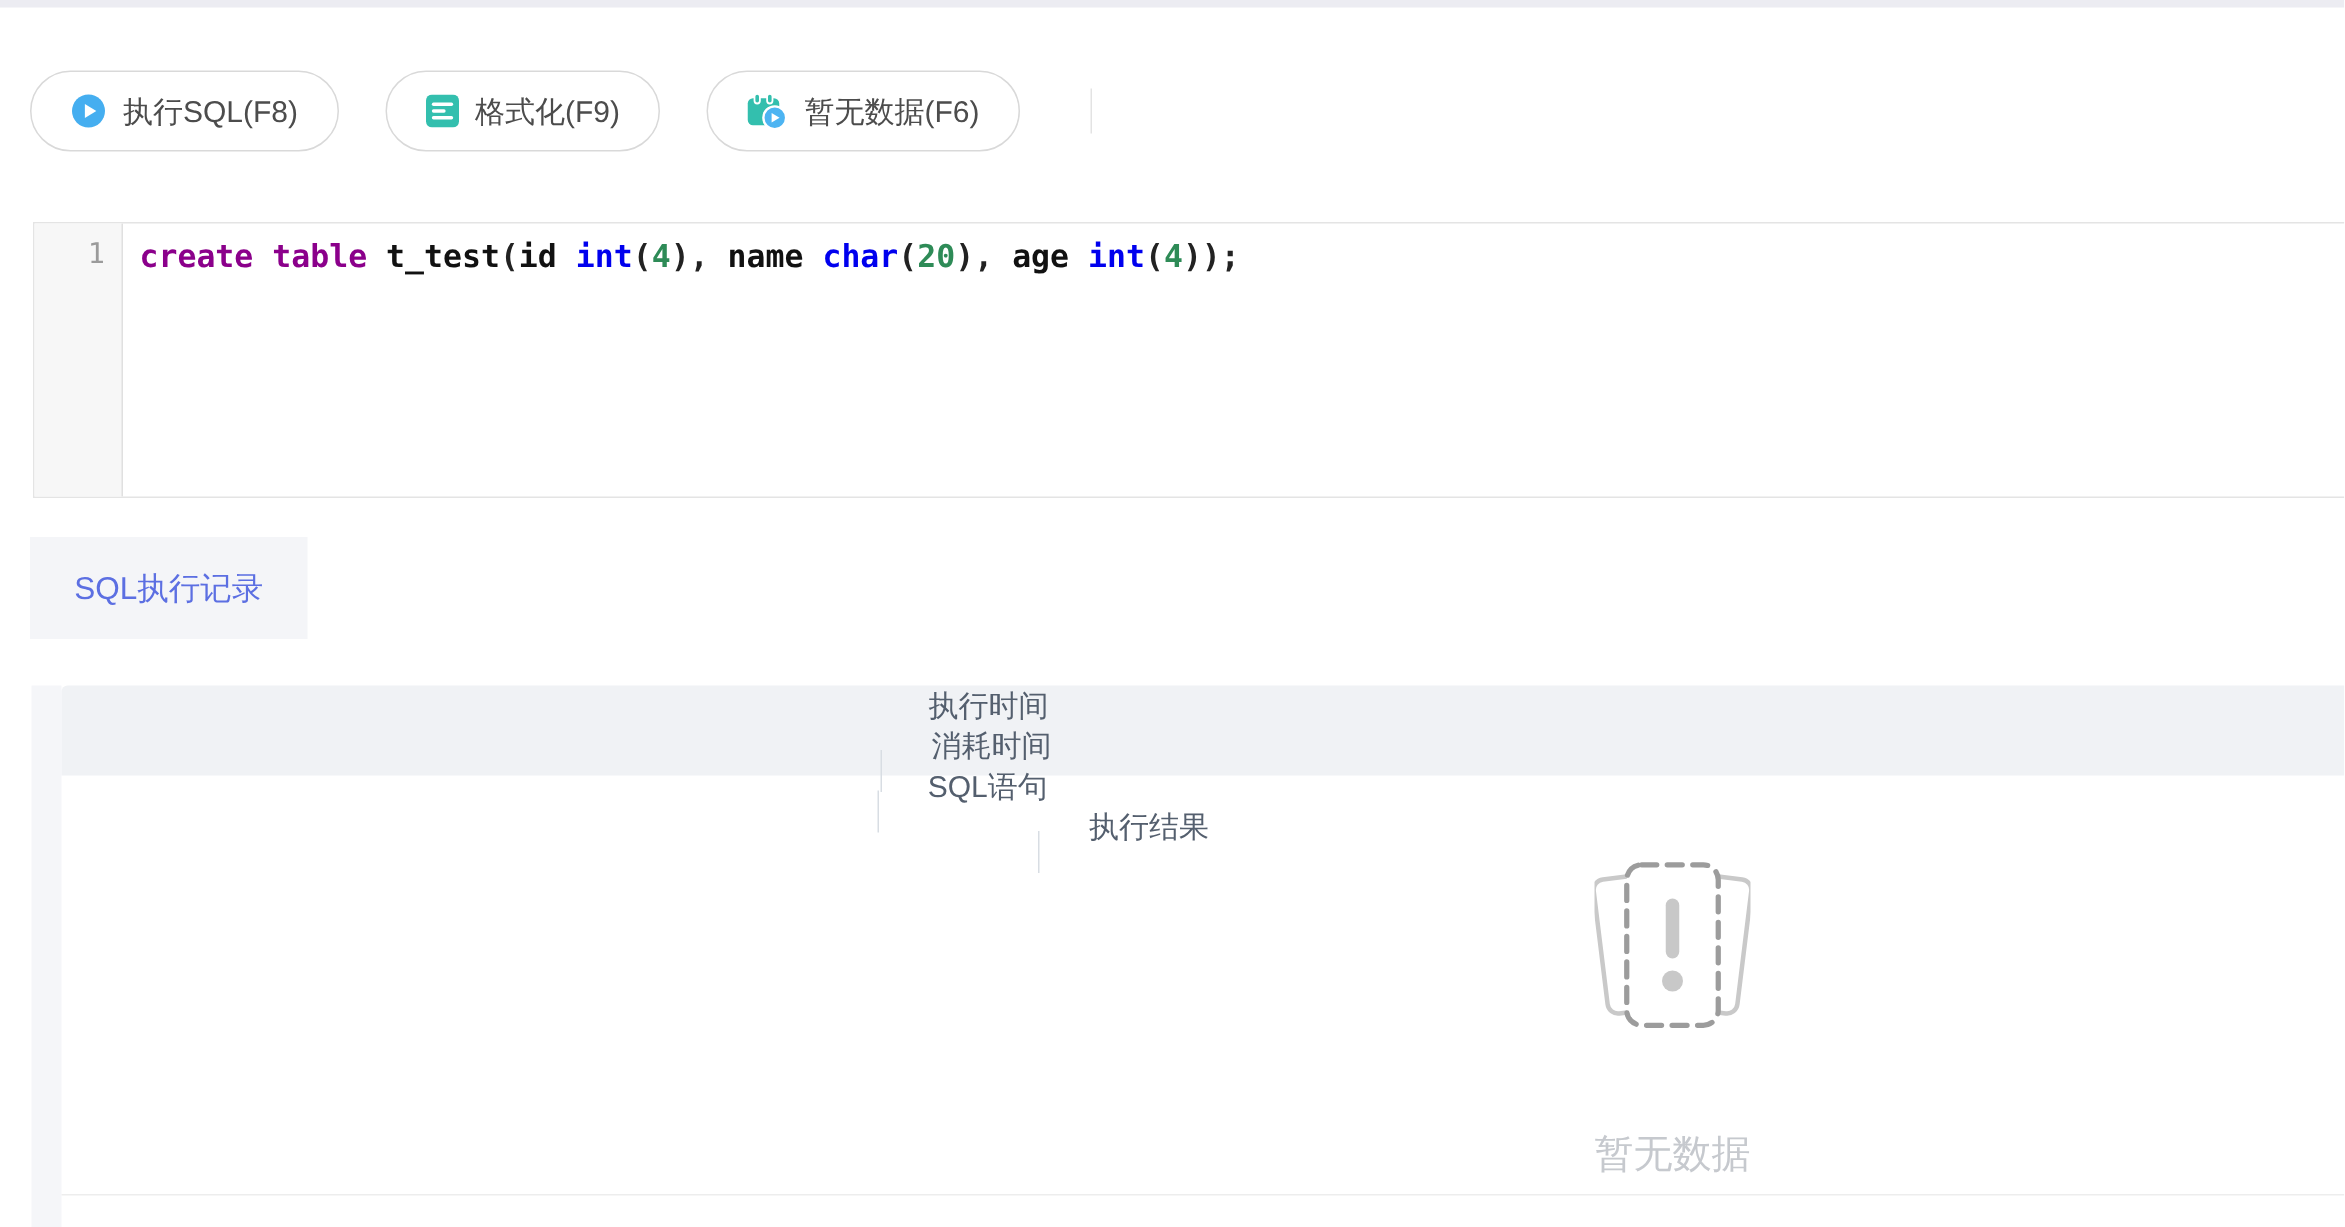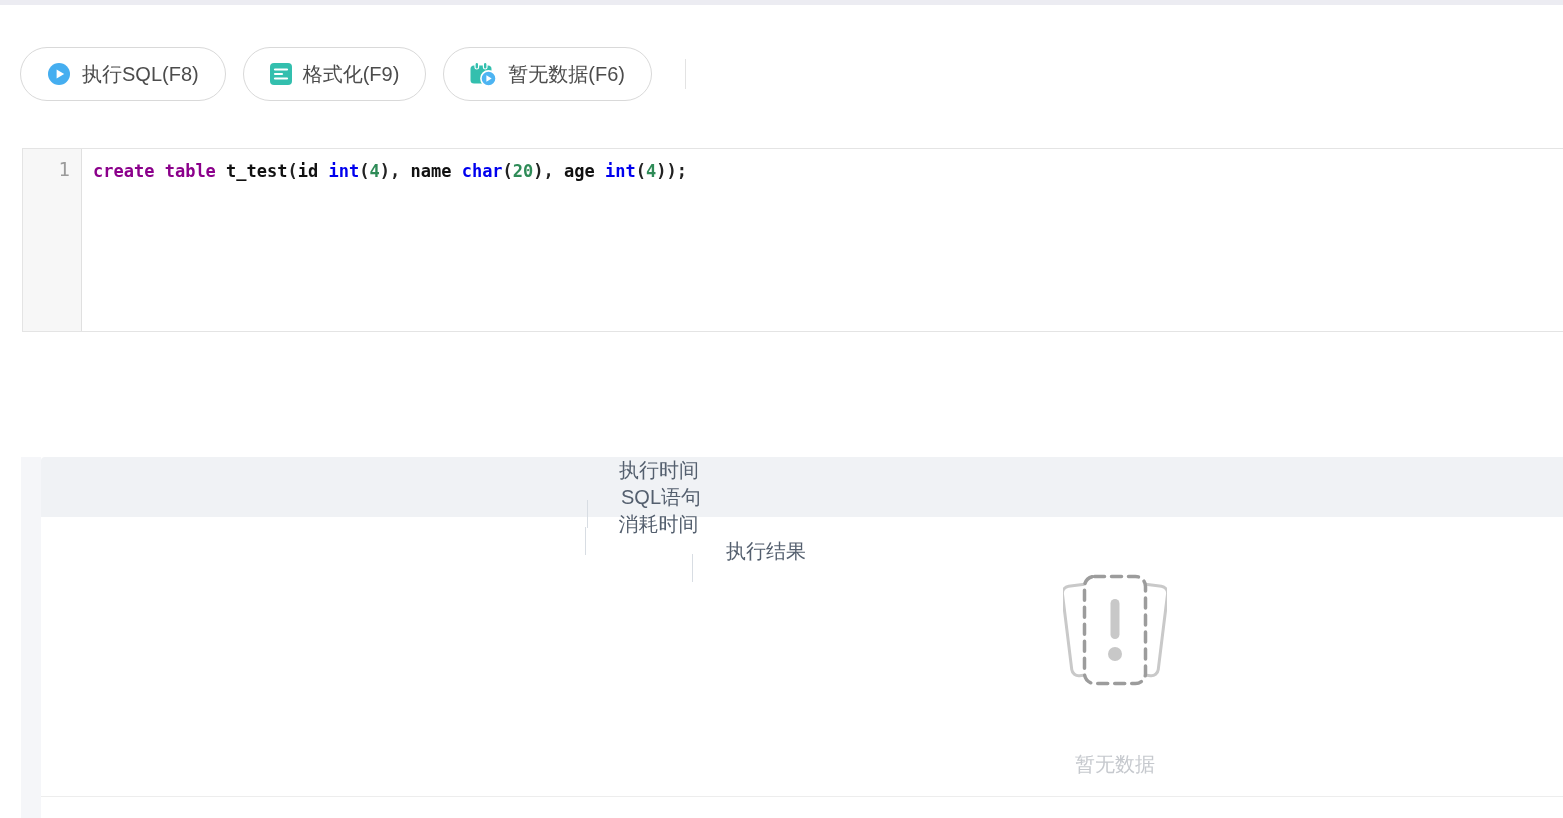--- a/index.html
+++ b/index.html
@@ -3,40 +3,40 @@
 <meta charset="utf-8">
 <style>
   html,body{margin:0;padding:0;background:#fff;}
   .app{position:relative;width:1563px;height:818px;background:#fff;overflow:hidden;
        font-family:"Liberation Sans","DejaVu Sans",sans-serif;-webkit-font-smoothing:antialiased;}
 
   
   .top-strip{position:absolute;left:0;top:0;width:100%;height:5px;background:#ececf2;}
 
   
-  .toolbar{position:absolute;left:20px;top:44px;height:60px;display:flex;align-items:center;gap:17px;}
+  .toolbar{position:absolute;left:20px;top:44px;height:60px;display:flex;align-items:center;gap:31px;}
   .pill-btn{display:inline-flex;align-items:center;gap:11px;height:54px;padding:0 26px;
             background:#fff;border:1px solid #d9d9d9;border-radius:27px;cursor:pointer;
             font-size:20px;color:#4c4c4c;white-space:nowrap;}
   .pill-btn .ic{display:inline-flex;flex:none;}
   .chev-sm{display:inline-flex;margin-left:2px;}
   .v-divider{width:1px;height:30px;background:#e3e3e3;margin-left:16px;margin-right:2px;}
   .db-select{display:inline-flex;align-items:center;justify-content:space-between;
              width:298px;height:60px;box-sizing:border-box;padding:0 22px 0 24px;
              background:#fff;border:1px solid #cfcfcf;border-radius:5px;cursor:pointer;
              font-size:20px;color:#3e4652;}
 
   
   .editor{position:absolute;left:22px;top:148px;right:0;height:184px;box-sizing:border-box;
           border:1px solid #e4e4e4;border-right:none;display:flex;background:#fff;}
   .gutter{width:59px;flex:none;background:#f7f7f7;border-right:1px solid #e0e0e0;
           box-sizing:border-box;text-align:right;padding:9px 11px 0 0;
           font-family:"DejaVu Sans Mono","Liberation Mono",monospace;font-size:19px;color:#9b9b9b;}
   .code-area{flex:1;padding:8px 0 0 11px;font-family:"DejaVu Sans Mono","Liberation Mono",monospace;
-             font-size:17px;font-weight:700;line-height:28px;white-space:pre;color:#1a1a1a;cursor:text;}
+             font-size:21px;font-weight:700;line-height:28px;white-space:pre;color:#1a1a1a;cursor:text;}
   .tok-kw{color:#8b008b;} .tok-ty{color:#0000ee;} .tok-num{color:#2e8b57;}
   .tok-id{color:#111111;} .tok-pn{color:#222222;}
 
   
   .tabs{position:absolute;left:20px;top:358px;display:flex;}
   .tab{height:68px;display:flex;align-items:center;justify-content:center;
        font-size:21px;color:#363b44;cursor:pointer;}
   .tab.t1{width:185px;}
   .tab.t2{width:88px;}
   .tab.active{background:#f4f5f8;color:#5c6fe2;}
@@ -51,21 +51,21 @@
   .th-cell:nth-child(2){width:430px;}
   .th-cell:nth-child(3){width:435px;}
   .th-cell:nth-child(4){flex:1;min-width:220px;text-align:right;}
   .th-cell + .th-cell::before{content:"";position:absolute;left:0;top:16px;width:1px;height:28px;background:#d8dde3;}
 
   .row-line{position:absolute;left:41px;top:796px;right:0;height:1px;background:#ededed;}
 
   
   .empty{position:absolute;left:1115px;top:573px;transform:translateX(-50%);
          display:flex;flex-direction:column;align-items:center;}
-  .empty-text{margin-top:60px;font-size:20px;color:#c6c9ce;white-space:nowrap;}
+  .empty-text{margin-top:60px;font-size:26px;color:#c6c9ce;white-space:nowrap;}
 </style>
 </head>
 <body>
 
 <div class="app">
 
   <div class="top-strip"></div>
 
   <div class="toolbar">
 
@@ -111,28 +111,31 @@
   </div>
 
   <div class="editor">
     <div class="gutter">
       <span>1</span>
     </div>
     <div class="code-area" id="code-line"><span class="tok-kw">create</span><span class="tok-pn"> </span><span class="tok-kw">table</span><span class="tok-pn"> </span><span class="tok-id">t_test</span><span class="tok-pn">(</span><span class="tok-id">id</span><span class="tok-pn"> </span><span class="tok-ty">int</span><span class="tok-pn">(</span><span class="tok-num">4</span><span class="tok-pn">), </span><span class="tok-id">name</span><span class="tok-pn"> </span><span class="tok-ty">char</span><span class="tok-pn">(</span><span class="tok-num">20</span><span class="tok-pn">), </span><span class="tok-id">age</span><span class="tok-pn"> </span><span class="tok-ty">int</span><span class="tok-pn">(</span><span class="tok-num">4</span><span class="tok-pn">));</span></div>
   </div>
 
   <div class="tabs">
+    <div class="tab t1 active">
+      <span>SQL执行记录</span>
+    </div>
   </div>
 
   <div class="left-rail"></div>
 
   <div class="table-header" id="table-header">
       <div class="th-cell">执行时间</div>
+      <div class="th-cell">消耗时间</div>
       <div class="th-cell">SQL语句</div>
-      <div class="th-cell">消耗时间</div>
       <div class="th-cell">执行结果</div>
     </div>
 
   <div class="row-line"></div>
 
   <div class="empty">
     <span>
       <svg width="104" height="114" viewBox="0 0 104 114">
         <g fill="#ffffff" stroke="#c9c9c9" stroke-width="3">
           <rect x="4" y="12" width="30" height="90" rx="7" transform="rotate(-7 19 57)"></rect>

